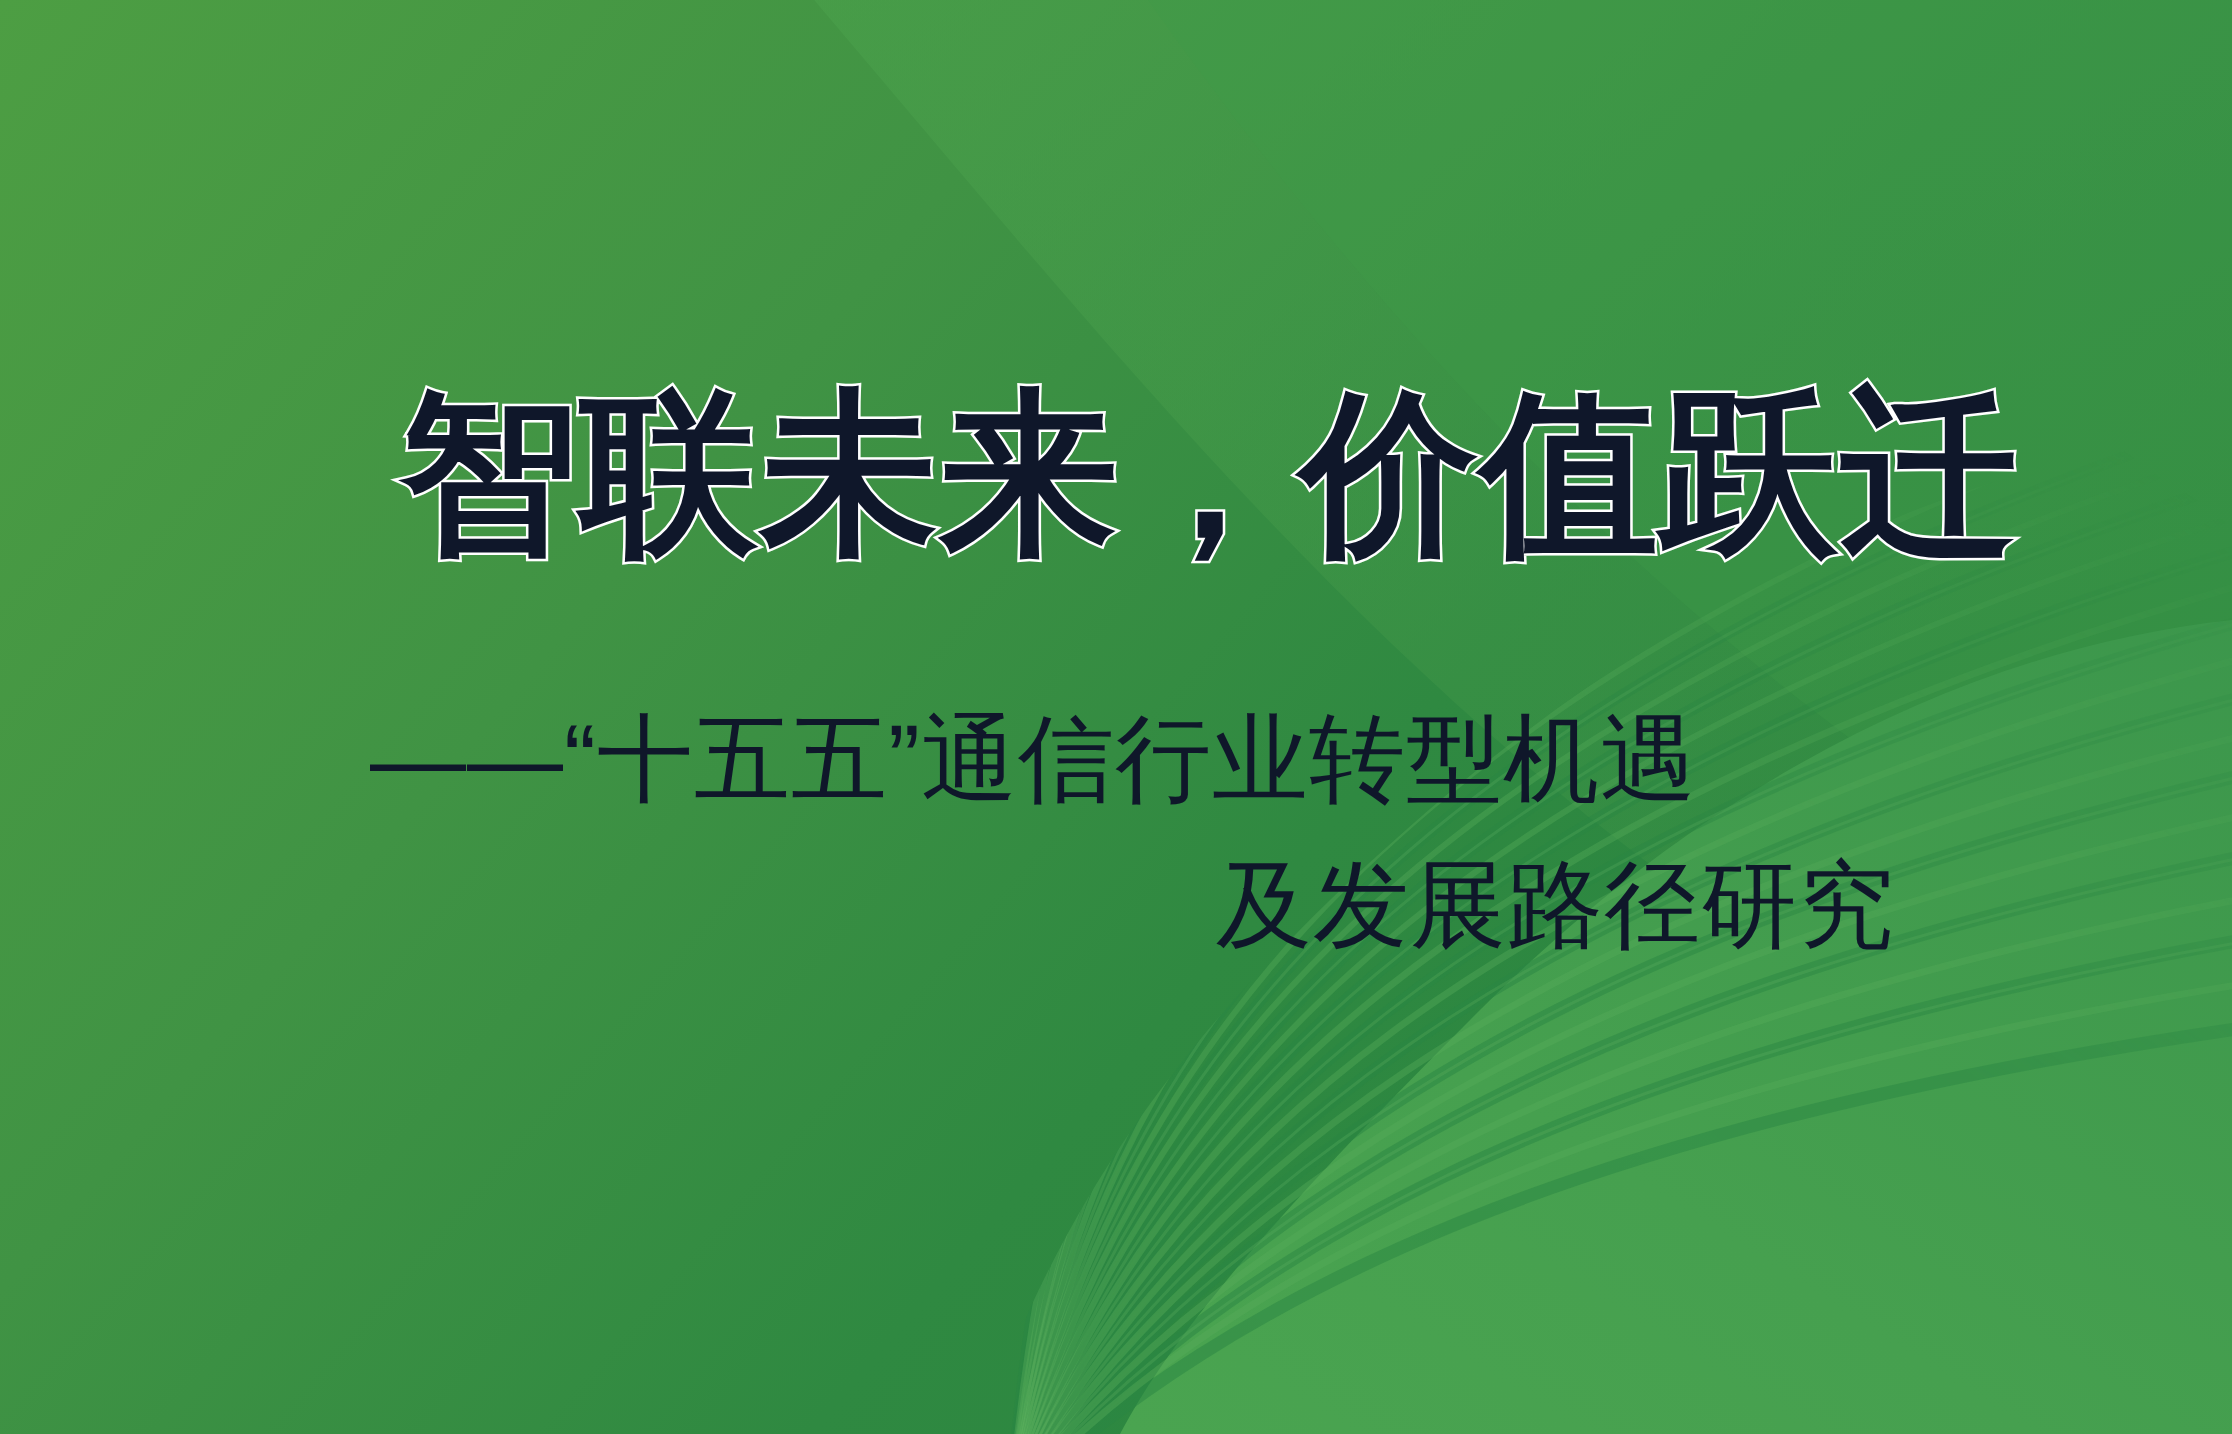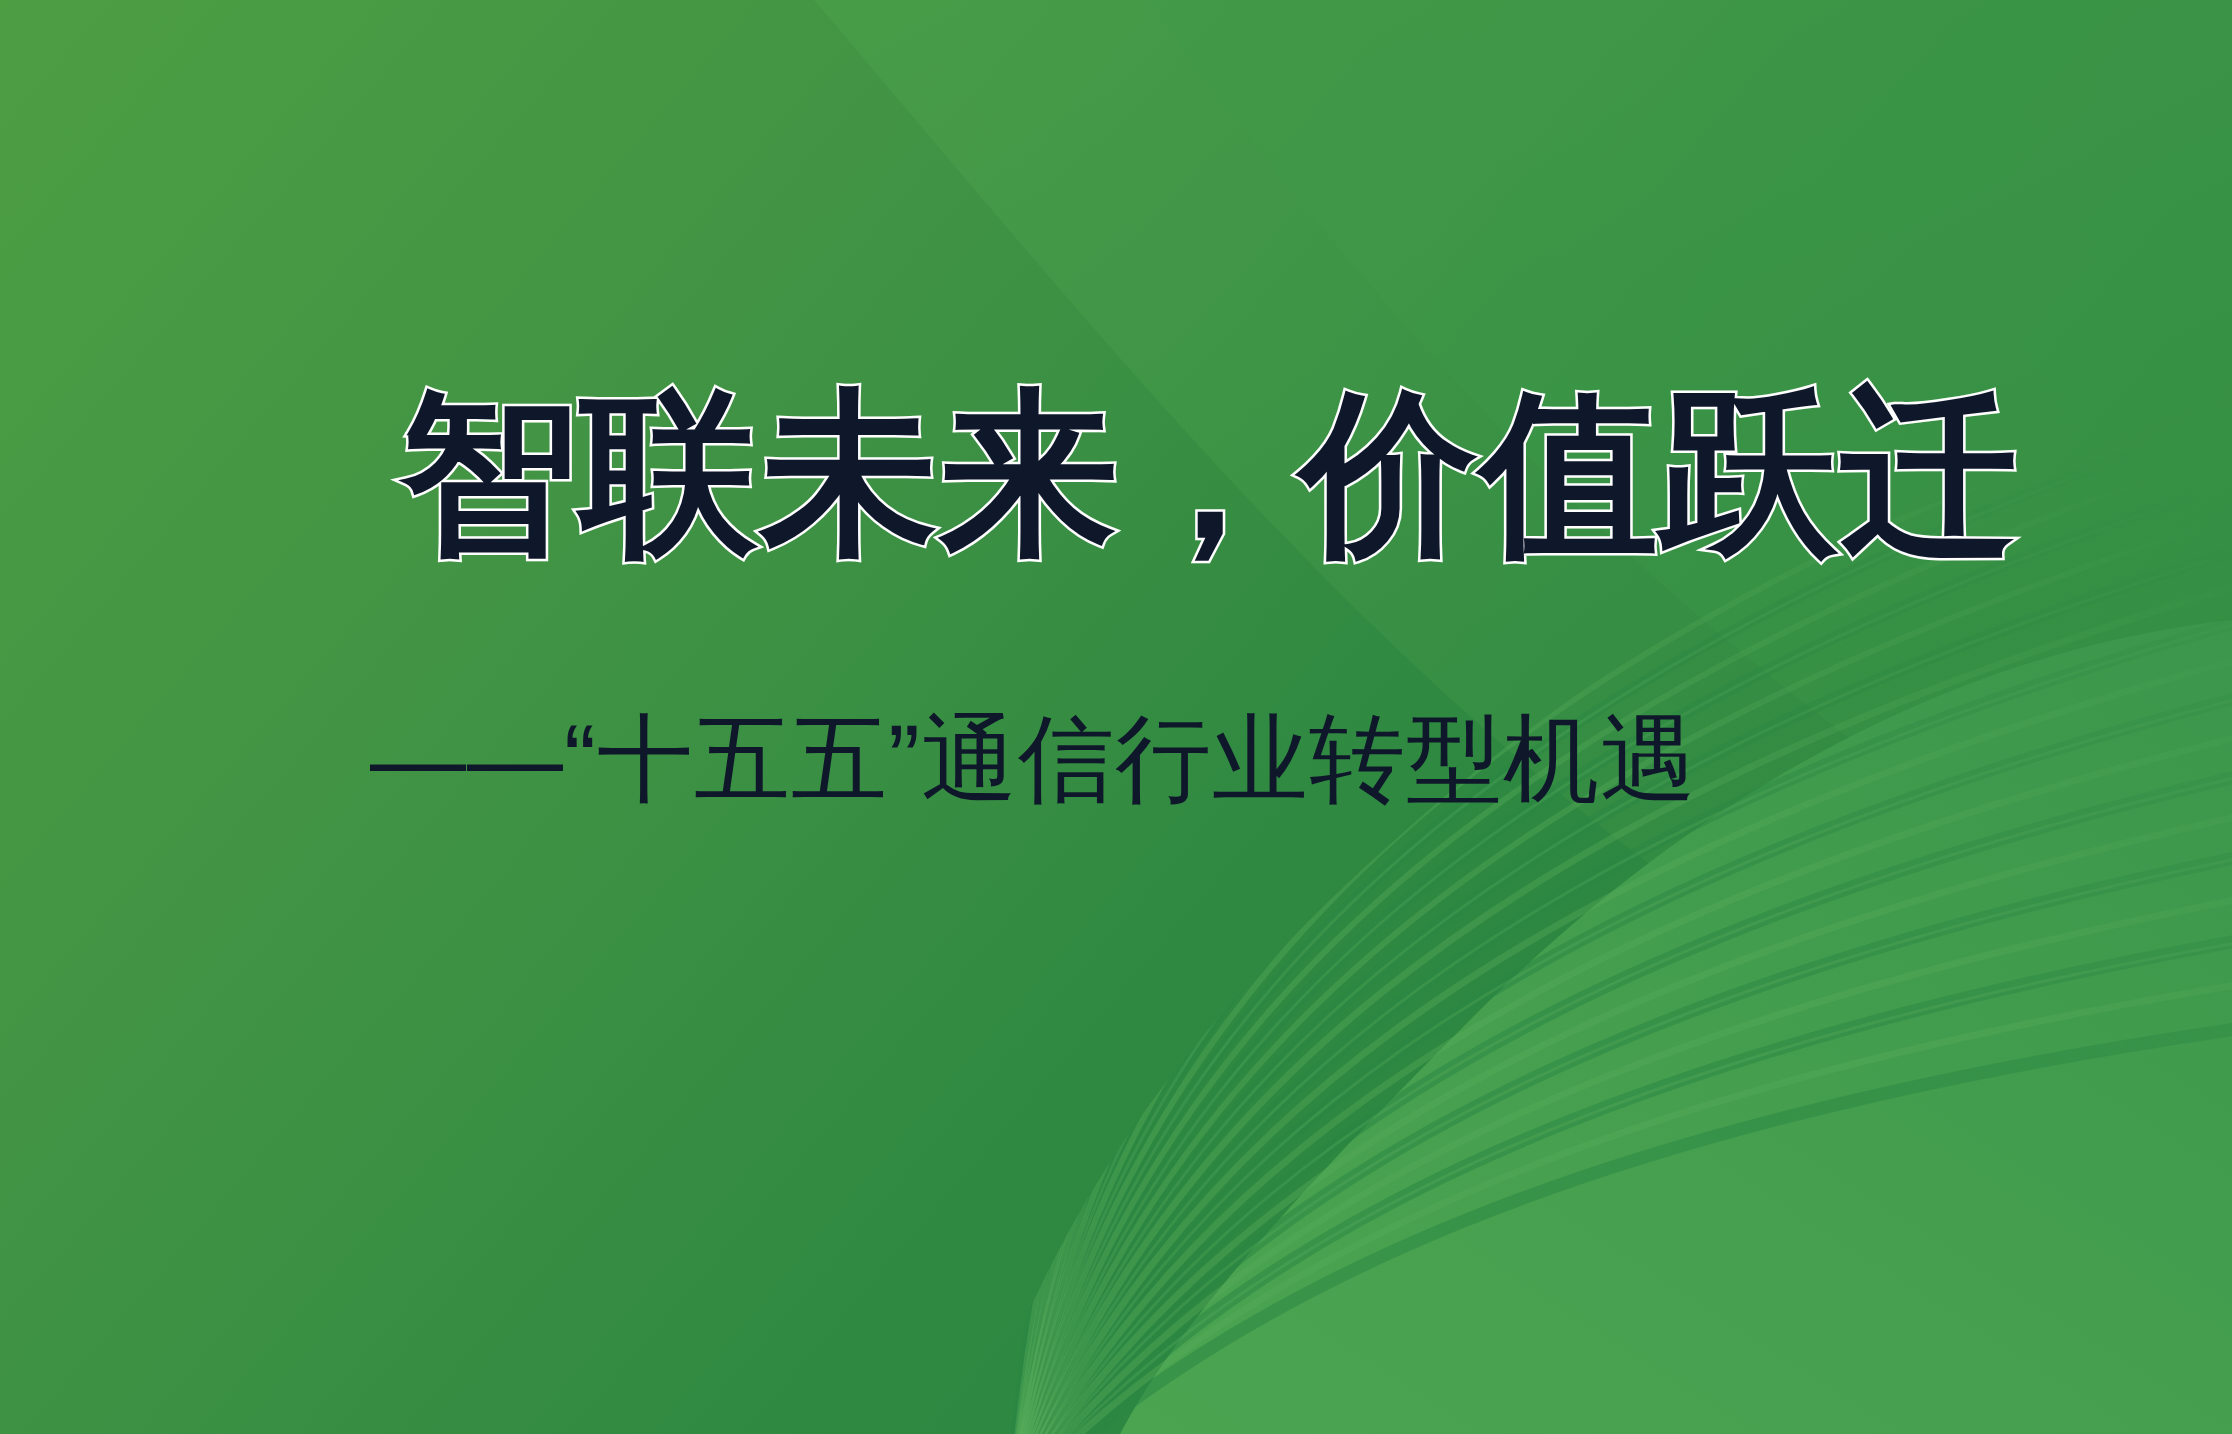--- a/index.html
+++ b/index.html
@@ -183,16 +183,17 @@
 
     <rect x="0" y="0" width="980" height="1434" fill="#3f9446" opacity="0.0"></rect>
   </svg>
 
   <div class="content">
 
     <div class="title">智联未来，价值跃迁</div>
 
     <div class="subtitle-block">
       <span class="subtitle-line sub-line-1">——“十五五”通信行业转型机遇</span>
+      <span class="subtitle-line sub-line-2">及发展路径研究</span>
     </div>
 
   </div>
 </div>
 
 </body></html>

